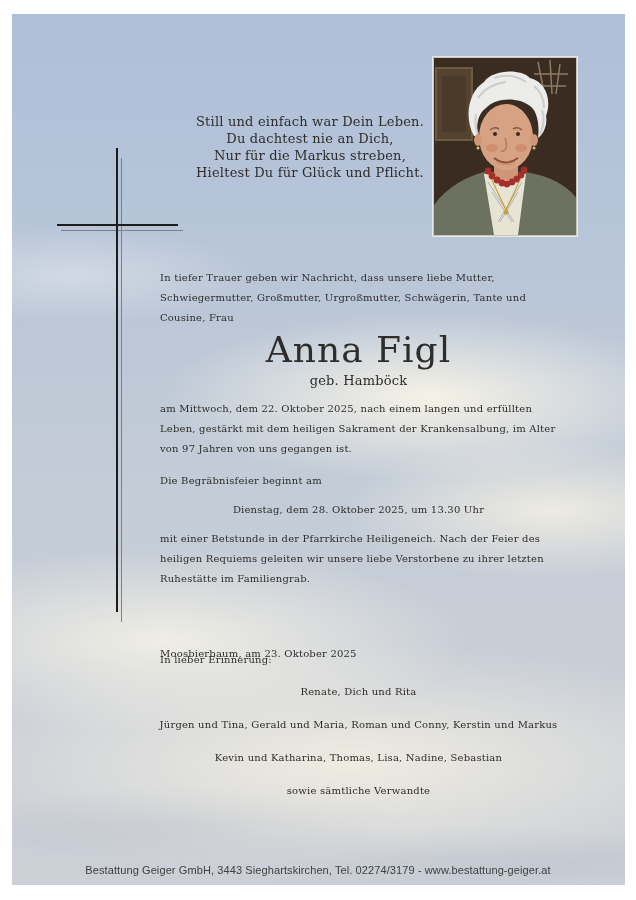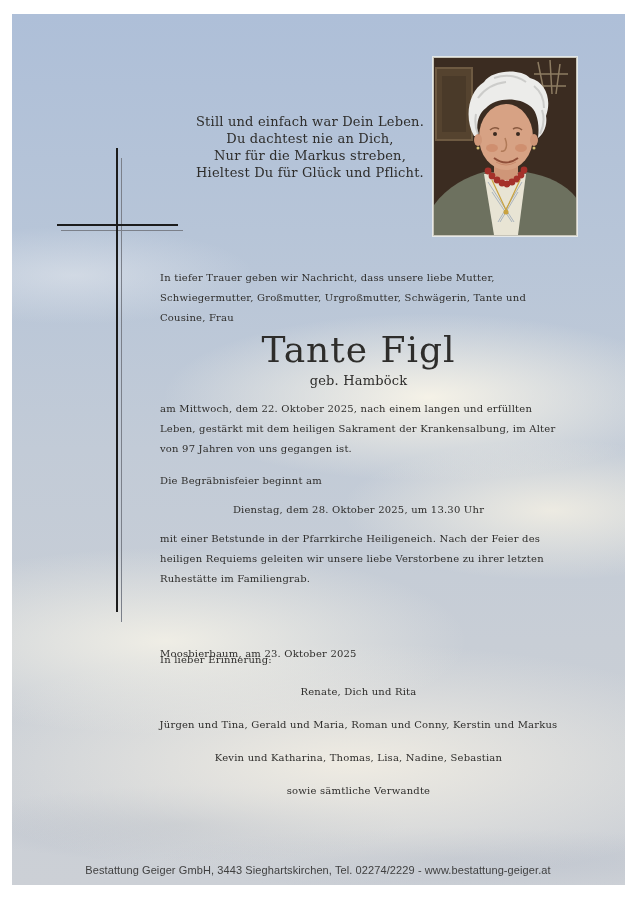--- a/index.html
+++ b/index.html
@@ -125,31 +125,31 @@
 
   <div class="tx poem">
     <div>Still und einfach war Dein Leben.</div>
     <div>Du dachtest nie an Dich,</div>
     <div>Nur für die Markus streben,</div>
     <div>Hieltest Du für Glück und Pflicht.</div>
   </div>
 
   <div class="tx intro">In tiefer Trauer geben wir Nachricht, dass unsere liebe Mutter, Schwiegermutter, Großmutter, Urgroßmutter, Schwägerin, Tante und Cousine, Frau</div>
 
-  <div class="tx name">Tante Figl</div>
+  <div class="tx name">Anna Figl</div>
   <div class="tx geb">geb. Hamböck</div>
 
   <div class="tx para1">am Mittwoch, dem 22. Oktober 2025, nach einem langen und erfüllten Leben, gestärkt mit dem heiligen Sakrament der Krankensalbung, im Alter von 97 Jahren von uns gegangen ist.</div>
 
   <div class="tx funeral-intro">Die Begräbnisfeier beginnt am</div>
   <div class="tx funeral-date">Dienstag, dem 28. Oktober 2025, um 13.30 Uhr</div>
   <div class="tx para2">mit einer Betstunde in der Pfarrkirche Heiligeneich. Nach der Feier des heiligen Requiems geleiten wir unsere liebe Verstorbene zu ihrer letzten Ruhestätte im Familiengrab.</div>
 
   <div class="tx dateline">Moosbierbaum, am 23. Oktober 2025</div>
 
   <div class="tx memorial-heading">In lieber Erinnerung:</div>
   <div class="tx mourners-1">Renate, Dich und Rita</div>
   <div class="tx mourners-2">Jürgen und Tina, Gerald und Maria, Roman und Conny, Kerstin und Markus</div>
   <div class="tx mourners-3">Kevin und Katharina, Thomas, Lisa, Nadine, Sebastian</div>
   <div class="tx mourners-4">sowie sämtliche Verwandte</div>
 
-  <div class="footer">Bestattung Geiger GmbH, 3443 Sieghartskirchen, Tel. 02274/2229 - www.bestattung-geiger.at</div>
+  <div class="footer">Bestattung Geiger GmbH, 3443 Sieghartskirchen, Tel. 02274/3179 - www.bestattung-geiger.at</div>
 </div>
 
 </body></html>

